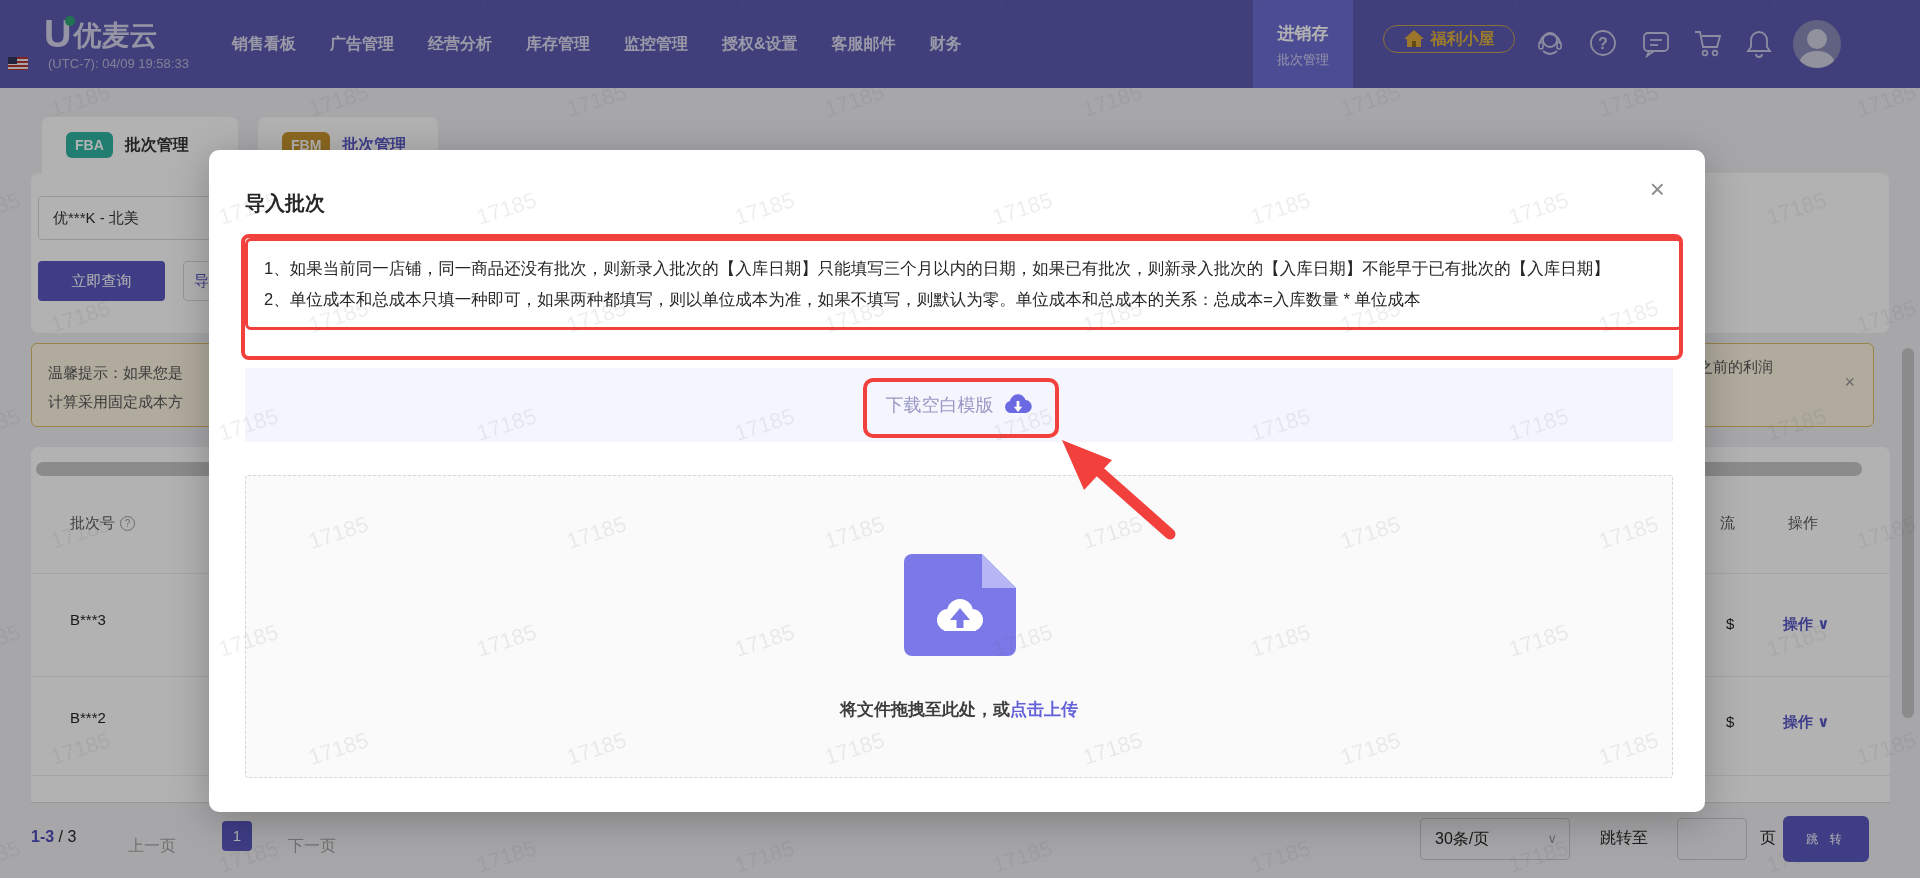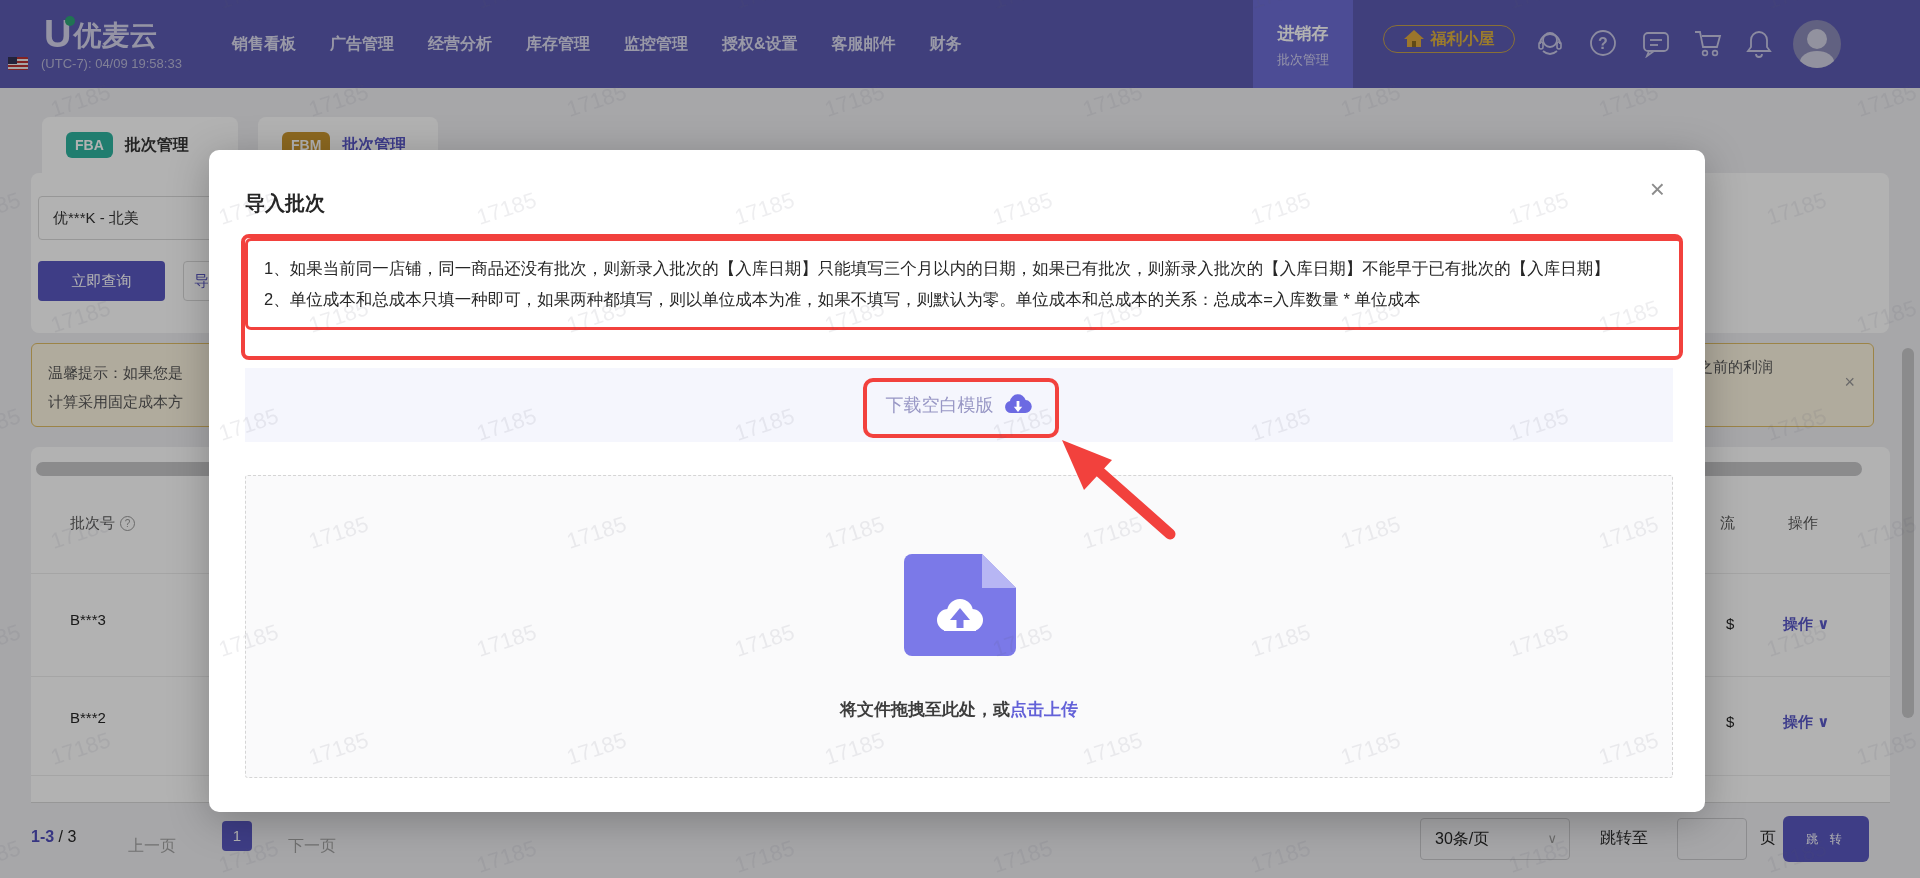--- a/index.html
+++ b/index.html
@@ -9,21 +9,21 @@
 
   
   #page { position:absolute; inset:0; z-index:1; }
 
   
   .nav { position:absolute; left:0; top:0; width:1920px; height:88px; background:#5c5bb2; }
   .logo { position:absolute; left:44px; top:14px; display:flex; align-items:flex-start; }
   .logo-u { font-size:38px; font-weight:bold; color:#d6d5ec; line-height:40px; position:relative; }
   .logo-u .dot { position:absolute; right:-4px; top:2px; width:10px; height:10px; border-radius:50%; background:#2ea577; }
   .logo-txt { font-size:28px; font-weight:bold; color:#d6d5ec; margin-left:2px; line-height:44px; }
-  .tz { position:absolute; left:8px; top:56px; display:flex; align-items:center; gap:13px; font-size:13px; color:#b9b8d8; }
+  .tz { position:absolute; left:8px; top:56px; display:flex; align-items:center; gap:20px; font-size:13px; color:#b9b8d8; }
   .flag { width:20px; height:13px; background:repeating-linear-gradient(#b33 0 2px,#eee 2px 4px); position:relative; border-radius:1px; }
   .flag::after{ content:""; position:absolute; left:0; top:0; width:9px; height:7px; background:#335; }
   .menu { position:absolute; left:232px; top:0; height:88px; display:flex; align-items:center; gap:34px; }
   .menu-item { font-size:16px; font-weight:bold; color:#dcdbef; white-space:nowrap; cursor:pointer; }
   .menu-active { position:absolute; left:1253px; top:0; width:100px; height:88px; background:#6e6dd6; text-align:center; cursor:pointer; }
   .menu-active .l1 { margin-top:22px; font-size:17px; font-weight:bold; color:#fff; }
   .menu-active .l2 { margin-top:6px; font-size:13px; color:#d6d5f2; }
   .pill { position:absolute; left:1383px; top:25px; width:132px; height:28px; border:1.5px solid #c5a14d; border-radius:19px; display:flex; align-items:center; justify-content:center; gap:7px; cursor:pointer; }
   .pill span { font-size:16px; font-weight:bold; color:#e0b23e; }
   .nav-ico { position:absolute; top:28px; width:30px; height:30px; cursor:pointer; }

